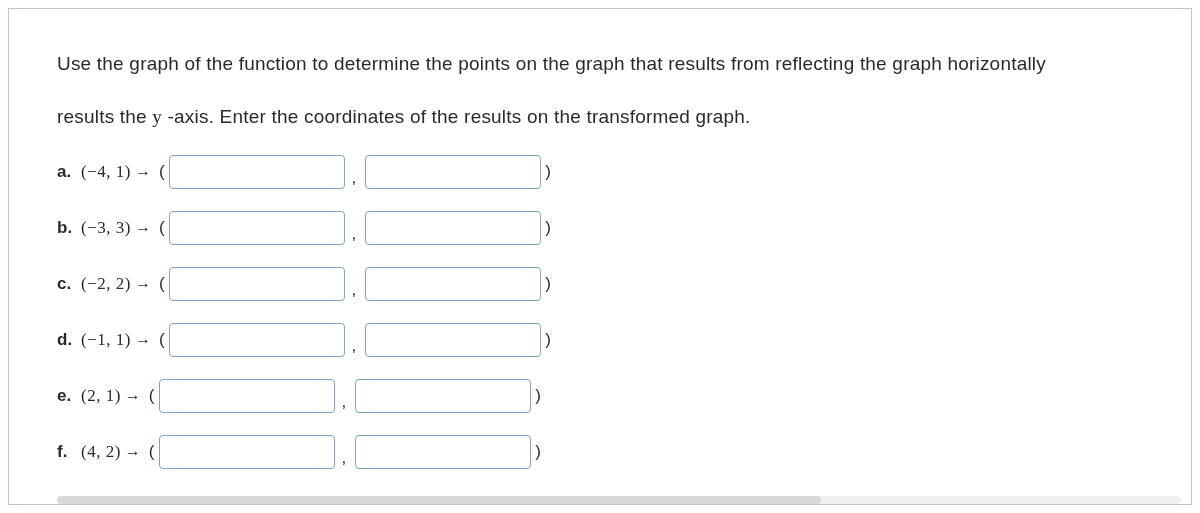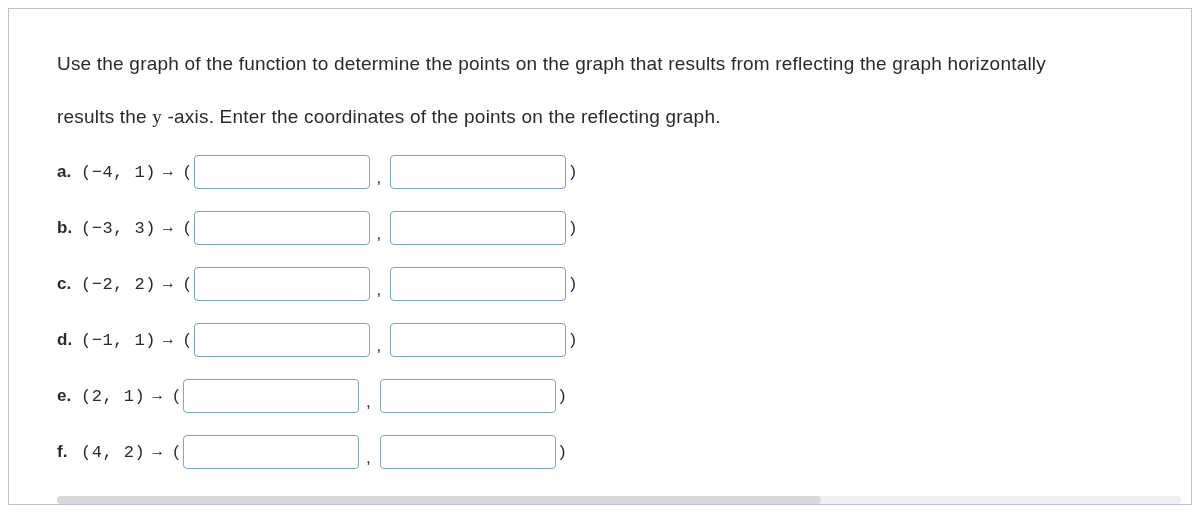--- a/index.html
+++ b/index.html
@@ -42,21 +42,21 @@
       align-items: center;
       font-size: 17px;
       color: #2a2a2a;
     }
     .label {
       font-weight: 600;
       margin-right: 6px;
       min-width: 18px;
     }
     .point {
-      font-family: Liberation Mono, monospace;
+      font-family: Liberation Serif, serif;
       letter-spacing: 0.5px;
     }
     .neg {
       font-feature-settings: normal;
     }
     .arrow {
       margin: 0 6px 0 4px;
       font-size: 16px;
       position: relative;
       top: -1px;
@@ -99,21 +99,21 @@
       border-radius: 4px;
     }
   </style>
 </head>
 <body>
 
 <div class="container">
 
   <div class="instructions">
     <span>Use the graph of the function to determine the points on the graph that results from reflecting the graph horizontally</span><br>
-    <span>results the </span><span class="yvar">y</span><span> -axis. Enter the coordinates of the points on the reflecting graph.</span>
+    <span>results the </span><span class="yvar">y</span><span> -axis. Enter the coordinates of the results on the transformed graph.</span>
   </div>
 
   <div class="items">
 
     <div class="item">
       <span class="label">a.</span>
       <span class="point">
         <span>(</span><span class="neg">−4</span><span>,</span>&nbsp;<span>1</span><span>)</span>
       </span>
       <span class="arrow">→</span>

